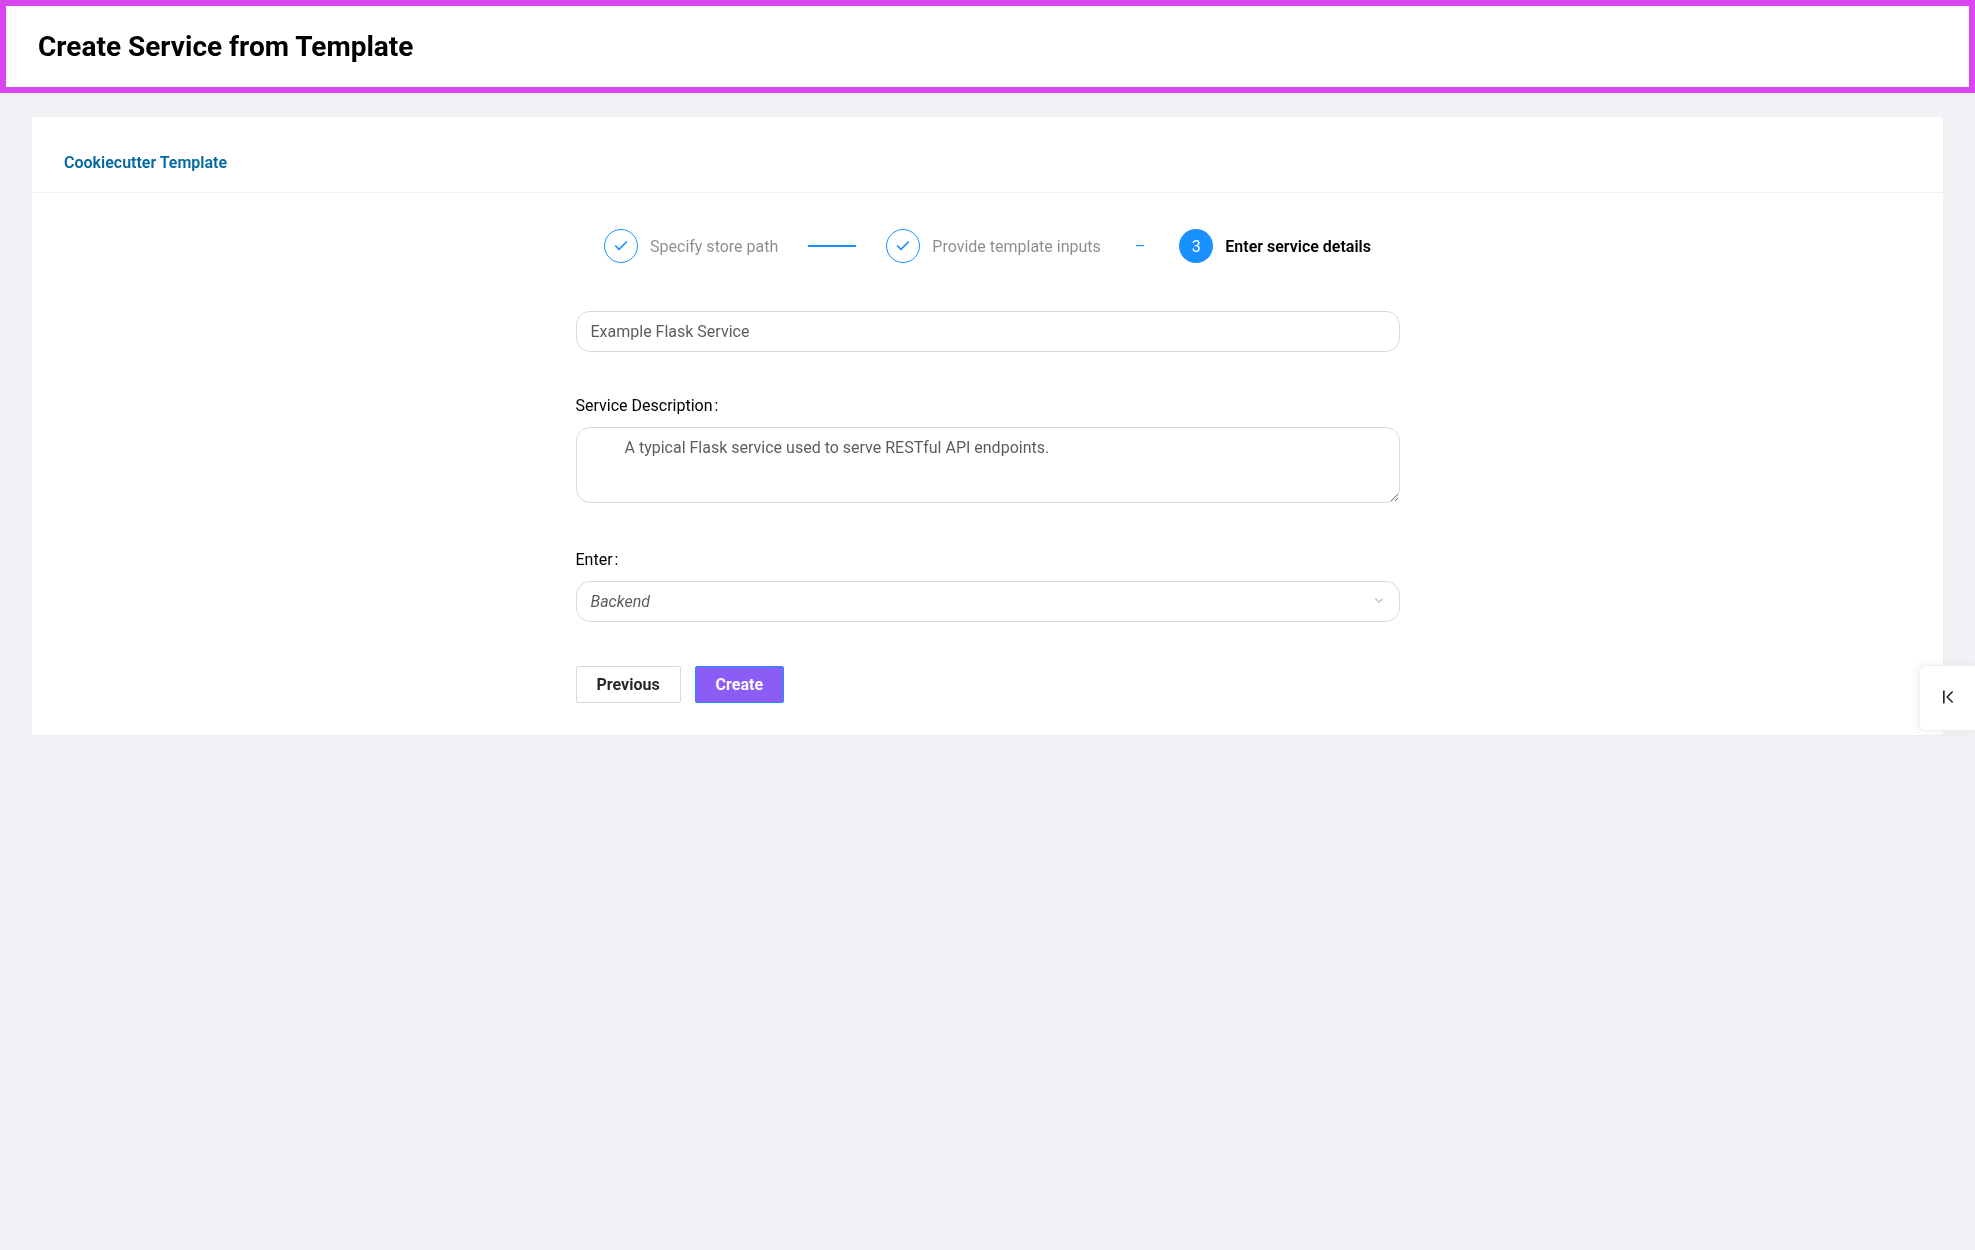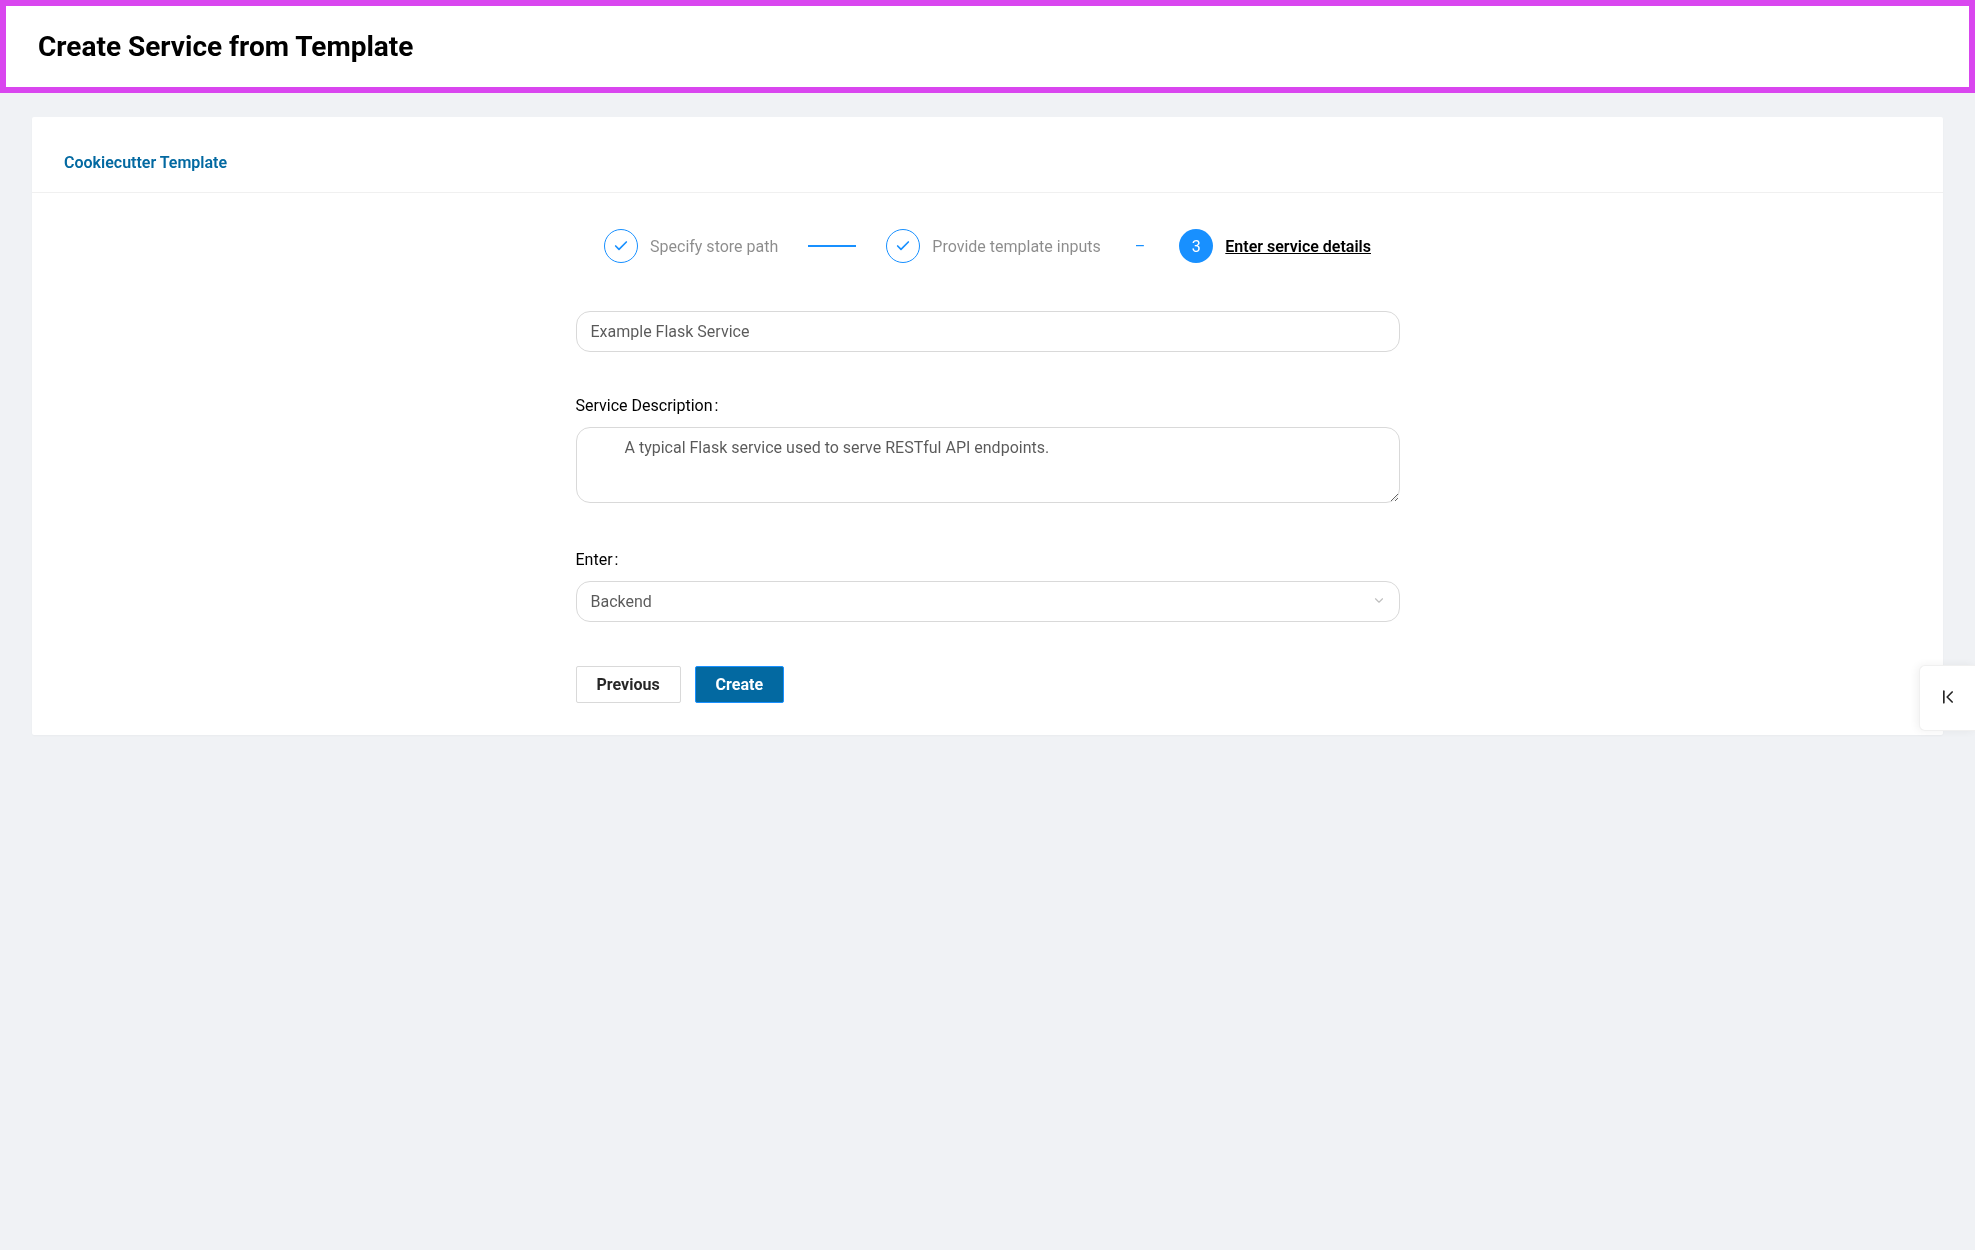--- a/index.html
+++ b/index.html
@@ -76,21 +76,20 @@
       font-size: 16px;
     }
     .step-label {
       font-size: 16px;
       color: rgba(0,0,0,0.45);
       white-space: nowrap;
     }
     .step-label.current {
       color: #000;
       font-weight: 600;
-      text-decoration: underline;
     }
     .step-connector {
       width: 48px;
       height: 1.5px;
       background: #1890ff;
     }
     .step-connector-short {
       font-size: 16px;
       color: #1890ff;
       padding: 0 4px;
@@ -130,20 +129,21 @@
       min-height: 76px;
       padding-left: 48px;
     }
     .select-wrapper {
       position: relative;
     }
     .select-input {
       appearance: none;
       cursor: pointer;
       padding-right: 44px;
+      font-style: italic;
     }
     .select-arrow {
       position: absolute;
       right: 14px;
       top: 50%;
       transform: translateY(-50%);
       pointer-events: none;
       color: rgba(0,0,0,0.25);
     }
     .button-row {
@@ -159,21 +159,21 @@
       border: 1px solid transparent;
       font-family: inherit;
       font-weight: bold;
     }
     .btn-default {
       background: #fff;
       border-color: #d9d9d9;
       color: rgba(0,0,0,0.85);
     }
     .btn-primary {
-      background: #0369a1;
+      background: #8b5cf6;
       color: #fff;
       border-color: #1890ff;
     }
     .floating-tab {
       position: fixed;
       right: 0;
       top: 50%;
       transform: translateY(40px);
       background: #fff;
       border: 1px solid #f0f0f0;

